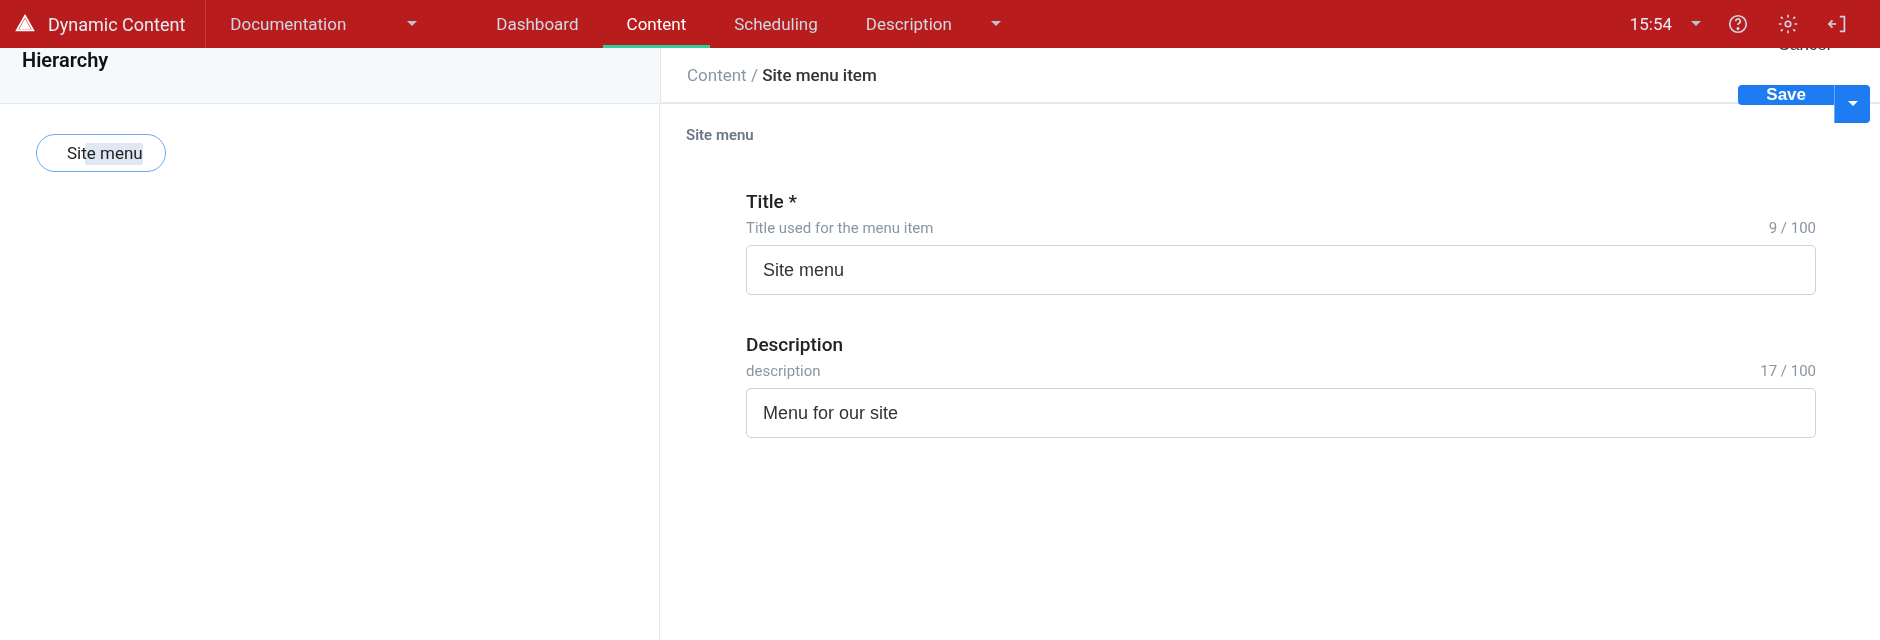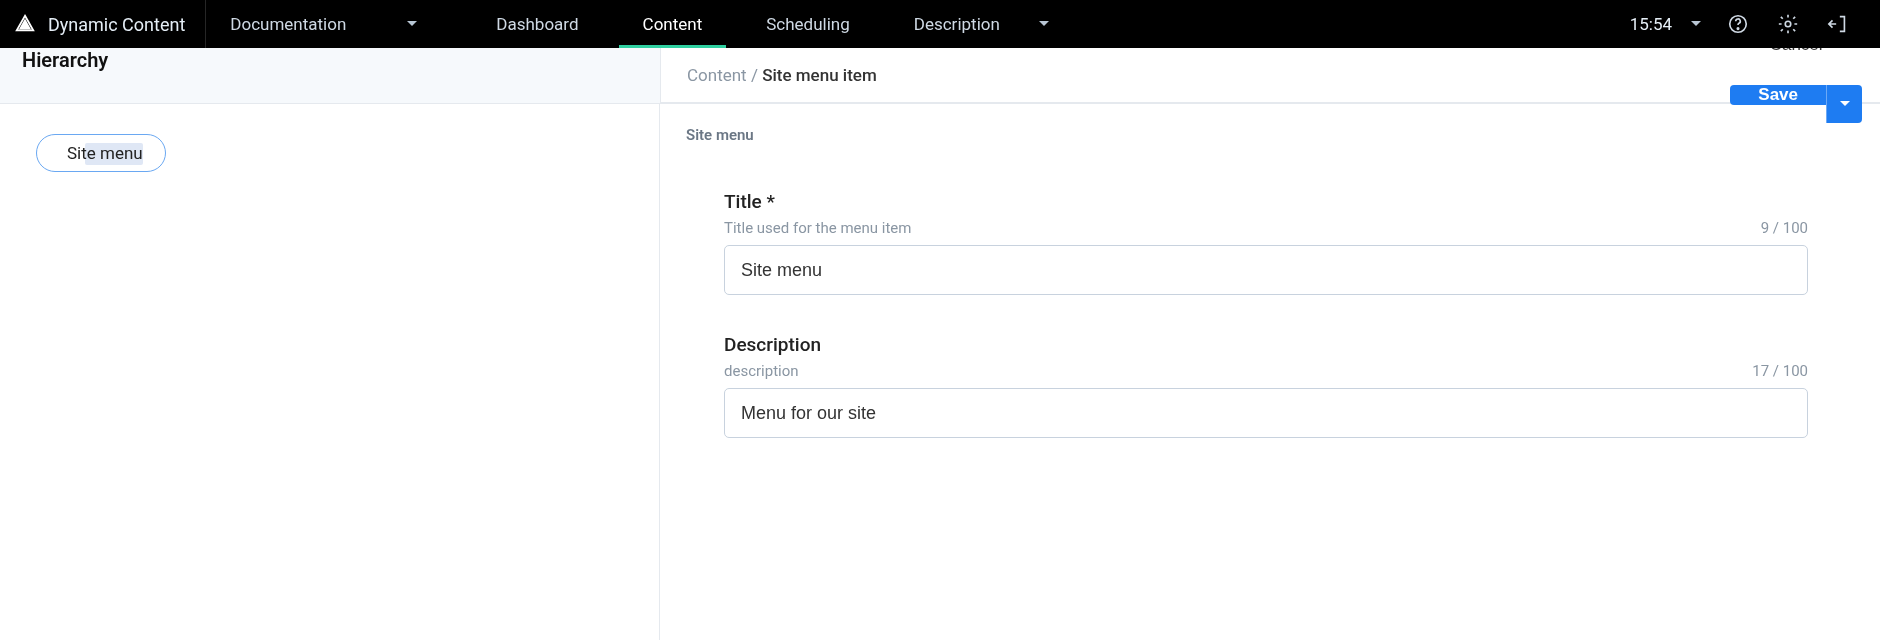--- a/index.html
+++ b/index.html
@@ -1,21 +1,21 @@
 <!DOCTYPE html>
 <html><head>
 <meta charset="utf-8">
 <style>
   * { box-sizing: border-box; margin: 0; padding: 0; }
   html, body { width: 1880px; height: 640px; font-family: -apple-system, BlinkMacSystemFont, "Segoe UI", Roboto, Helvetica, Arial, sans-serif; background: #fff; color: #333; overflow: hidden; }
 
   
   .navbar {
     height: 48px;
-    background: #000000;
+    background: #b91c1c;
     display: flex;
     align-items: center;
     color: #fff;
     font-size: 17px;
     position: relative;
   }
   .brand {
     display: flex;
     align-items: center;
     gap: 12px;
@@ -33,21 +33,20 @@
     height: 100%;
     cursor: pointer;
   }
   .hub-select .label { color: #cfd9e4; font-size: 17px; }
   .chev { color: #b8c6d4; }
   .tabs {
     display: flex;
     align-items: stretch;
     height: 100%;
     margin-left: 30px;
-    gap: 16px;
   }
   .tab {
     display: flex;
     align-items: center;
     padding: 0 24px;
     color: #cfd9e4;
     font-size: 17px;
     cursor: pointer;
     position: relative;
   }
@@ -88,21 +87,21 @@
     display: flex;
     height: 100%;
   }
   .left-pane-header h2 { font-size: 20px; font-weight: 600; color: #111; }
 
   .right-pane-header {
     flex: 1;
     display: flex;
     align-items: center;
     justify-content: space-between;
-    padding: 0 18px 0 26px;
+    padding: 0 10px 0 26px;
     height: 100%;
     background: #fff;
     border-bottom: 1px solid #e5e9ee;
     border-left: 1px solid #e5e9ee;
   }
   .breadcrumb { font-size: 17px; color: #8a96a3; }
   .breadcrumb .current { color: #333; font-weight: 500; }
   .actions { display: flex; align-items: center; gap: 22px; flex-direction: column; }
   .cancel-btn {
     background: none; border: none; font-size: 17px; color: #333; cursor: pointer; padding: 8px 12px;
@@ -151,21 +150,21 @@
   }
   .node-chip span.text { position: relative; z-index: 1; }
 
   .right-pane {
     flex: 1;
     padding: 22px 64px 0 26px;
     overflow: auto;
   }
   .schema-label { font-size: 15px; color: #6b7785; font-weight: 600; margin-bottom: 46px; }
 
-  .form-row { margin-bottom: 38px; max-width: 1084px; margin-left: 38px;}
+  .form-row { margin-bottom: 38px; max-width: 1084px; margin-left: 60px;}
   .field-label { font-size: 19px; color: #222; font-weight: 500; margin-bottom: 6px; }
   .helper-row { display: flex; justify-content: space-between; align-items: baseline; margin-bottom: 8px; }
   .helper-text { font-size: 15px; color: #8a96a3; }
   .char-count { font-size: 15px; color: #8a96a3; }
   .text-input {
     width: 100%;
     height: 50px;
     border: 1px solid #c8d2de;
     border-radius: 5px;
     padding: 0 16px;

